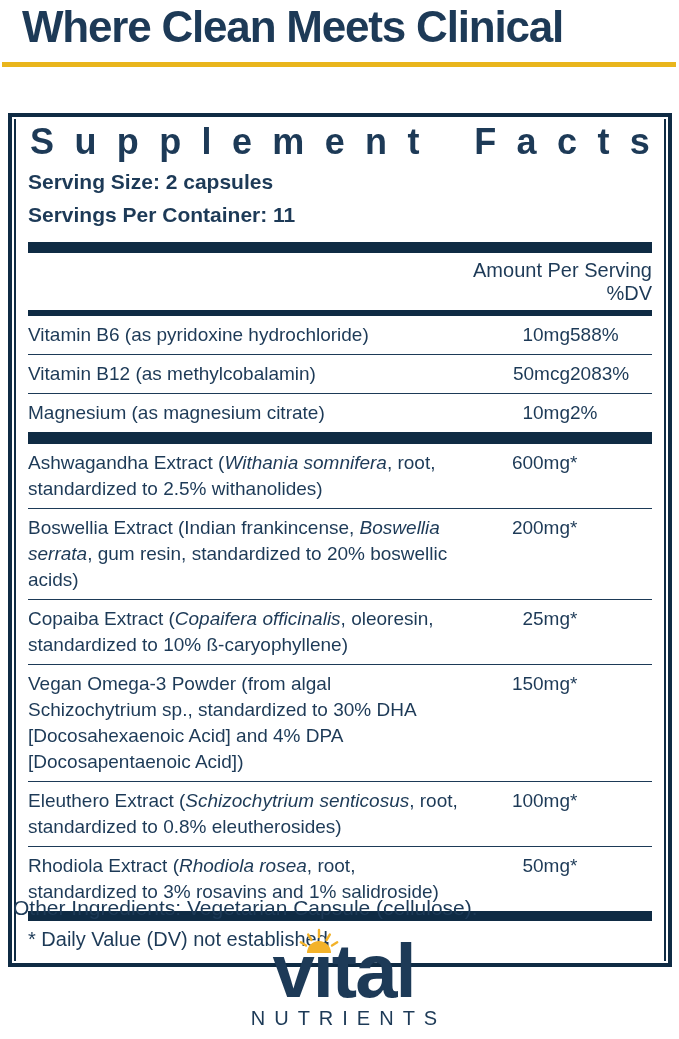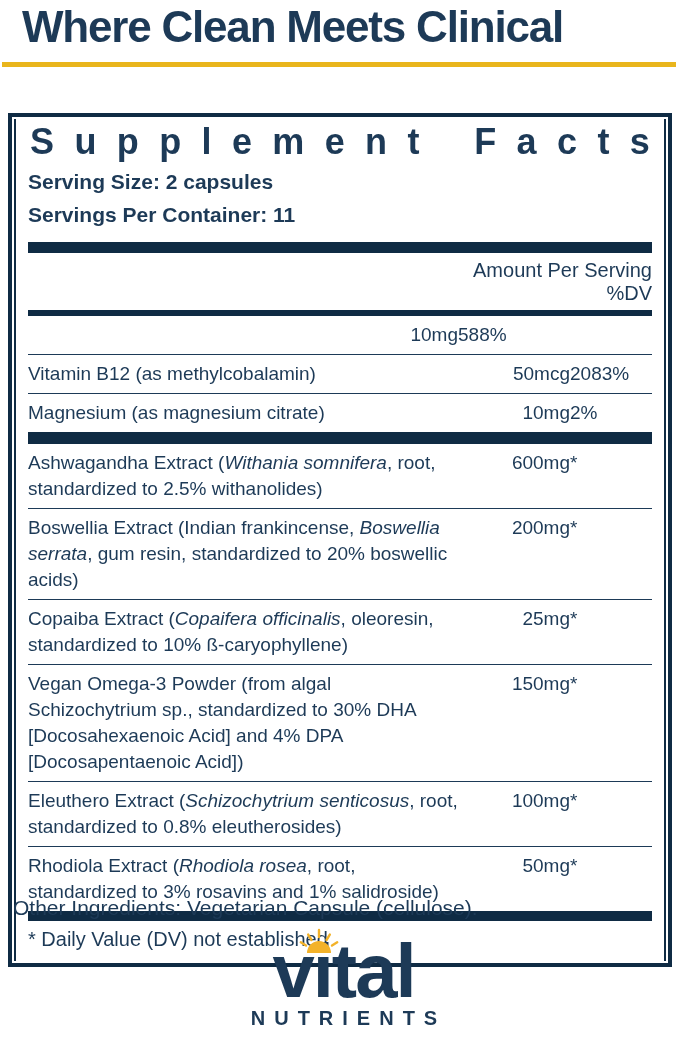--- a/index.html
+++ b/index.html
@@ -65,21 +65,21 @@
     position:absolute;top:936px;left:4px;width:679px;
     display:flex;flex-direction:column;align-items:center;
   }
   .logo-word{
     position:relative;font-size:76px;font-weight:bold;letter-spacing:-2px;
     line-height:0.92;color:var(--navy);
   }
   .sun-icon{position:absolute;left:27px;top:-9px;width:40px;height:28px;}
   .logo-sub{
     font-size:20px;letter-spacing:9px;margin-left:10px;margin-top:1px;
-    color:var(--navy);font-weight:700;
+    color:var(--navy);font-weight:400;
   }
 </style>
 </head>
 <body>
 
 <div class="page-title">Where Clean Meets Clinical</div>
 <div class="gold-rule"></div>
 
 <div class="facts-box">
   <div class="facts-inner">
@@ -110,20 +110,21 @@
 
     <div class="hdr-row">
       <div class="hdr-amount">Amount Per Serving</div>
       <div class="hdr-dv">%DV</div>
     </div>
 
     <div class="bar bar-mid"></div>
 
     <div id="vitamin-rows">
         <div class="row vit">
+          <div class="name"><span>Vitamin B6 (as pyridoxine hydrochloride)</span></div>
           <div class="amt">10mg</div>
           <div class="dv">588%</div>
         </div>
         <div class="divider"></div>
         <div class="row vit">
           <div class="name"><span>Vitamin B12 (as methylcobalamin)</span></div>
           <div class="amt">50mcg</div>
           <div class="dv">2083%</div>
         </div>
         <div class="divider"></div>

